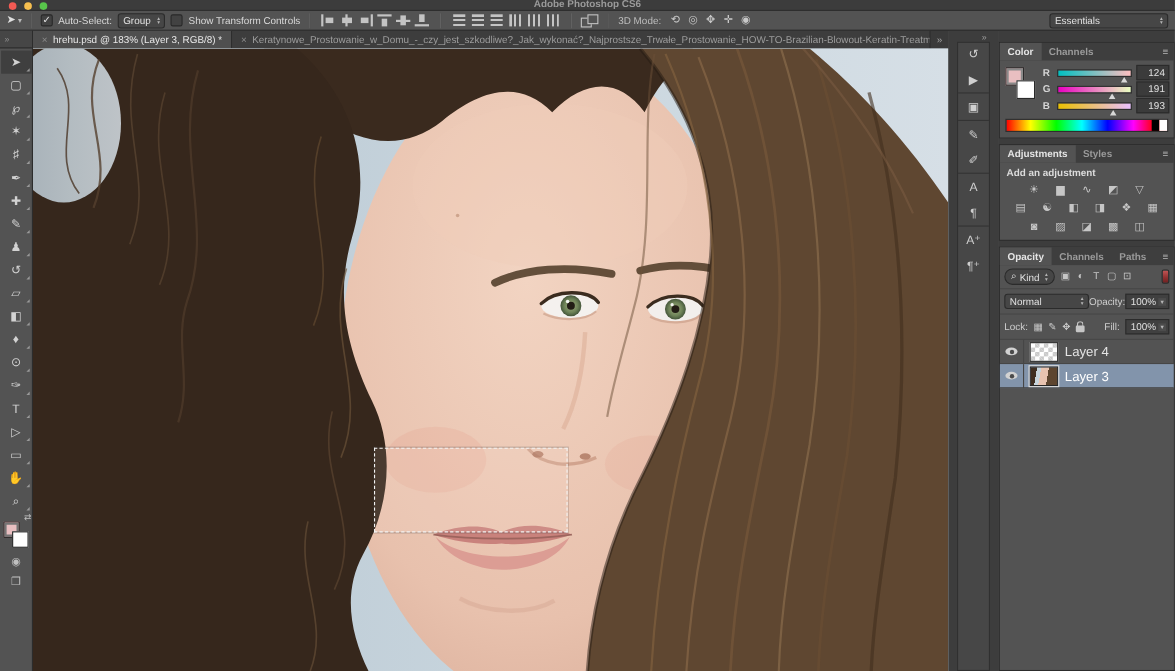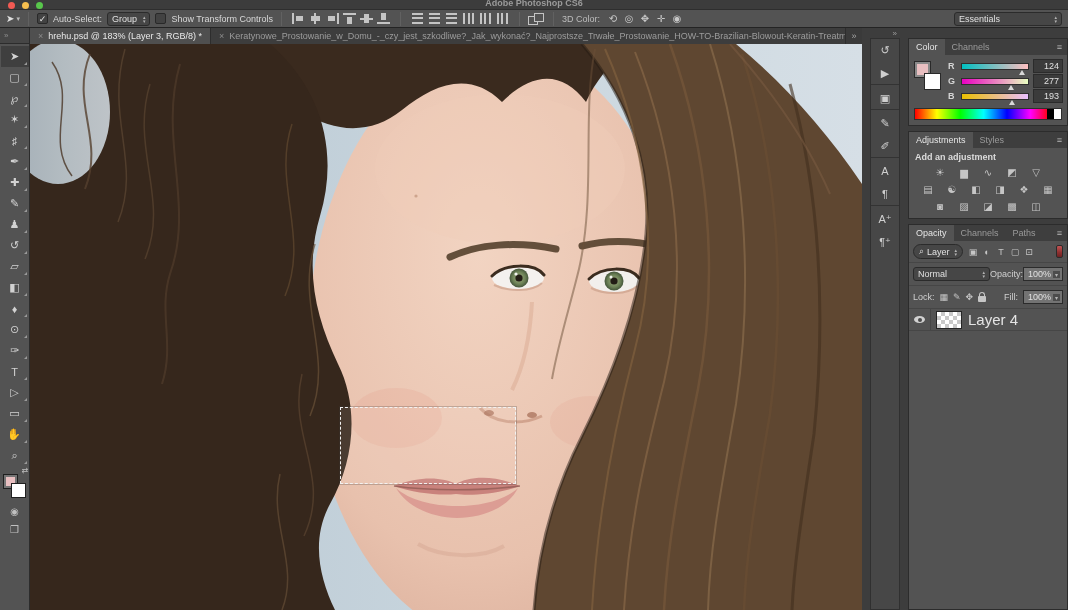--- a/index.html
+++ b/index.html
@@ -85,21 +85,21 @@
   .iconstrip{width:30px;flex:1;background:#474747;border:1px solid #303030;display:flex;flex-direction:column;
     align-items:stretch;}
   .dkico{height:23px;line-height:23px;text-align:center;color:#cfcfcf;font-size:11px;flex:none;}
   .dkico.grp-end{border-bottom:1px solid #333;margin-bottom:2px;padding-bottom:1px;}
 
   
   .rightdock{width:160px;flex:none;background:#3d3d3d;display:flex;flex-direction:column;padding-top:10px;}
   .panel{background:#535353;border:1px solid #2c2c2c;margin-bottom:5px;flex:none;}
   .panel.layers{flex:1;display:flex;flex-direction:column;margin-bottom:0;}
   .ptabs{display:flex;height:16px;background:#3e3e3e;align-items:stretch;}
-  .ptab{padding:0 7px;font-size:9px;font-weight:normal;color:#9a9a9a;line-height:16px;}
+  .ptab{padding:0 7px;font-size:9px;font-weight:bold;color:#9a9a9a;line-height:16px;}
   .ptab.active{background:#535353;color:#e5e5e5;}
   .pmenu{margin-left:auto;color:#b9b9b9;font-size:9px;line-height:16px;padding:0 5px;}
 
   
   .color-body{display:flex;padding:5px 4px 1px 4px;gap:5px;}
   .cp-swatches{position:relative;width:30px;height:36px;flex:none;}
   .cp-fg{position:absolute;left:1px;top:1px;width:17px;height:17px;background:#E9BFC1;border:1px solid #2a2a2a;
     box-shadow:0 0 0 2px #8a8a8a inset;}
   .cp-bg{position:absolute;left:11px;top:13px;width:17px;height:17px;background:#fff;border:1px solid #2a2a2a;}
   .sliders{flex:1;display:flex;flex-direction:column;gap:3px;}
@@ -125,21 +125,21 @@
 
   
   .filter-row{display:flex;align-items:center;gap:3px;padding:3px 4px;border-bottom:1px solid #464646;}
   .kind-pill{display:inline-flex;align-items:center;gap:3px;background:#464646;border:1px solid #2b2b2b;
     border-radius:8px;padding:1px 5px;font-size:9px;color:#e0e0e0;}
   .f-ico{width:14px;text-align:center;color:#c6c6c6;font-size:9px;}
   .red-toggle{margin-left:auto;width:7px;height:13px;border-radius:2px;border:1px solid #2b2b2b;
     background:linear-gradient(180deg,#c25555 0%,#8e2f2f 60%,#6e2222 100%);}
   .blend-row{display:flex;align-items:center;gap:0;padding:4px 4px;border-bottom:1px solid #464646;font-size:9px;color:#cfcfcf;}
   .blend-select{width:86px;justify-content:space-between;}
-  .val-box{display:inline-flex;align-items:center;background:#737373;border:1px solid #2b2b2b;color:#e0e0e0;
+  .val-box{display:inline-flex;align-items:center;background:#404040;border:1px solid #2b2b2b;color:#e0e0e0;
     padding:1px 2px 1px 4px;font-size:9px;gap:2px;}
   .val-box .arr{font-size:6px;color:#b5b5b5;background:#4c4c4c;padding:0 2px;}
   .lock-row{display:flex;align-items:center;gap:5px;padding:4px 4px;border-bottom:1px solid #464646;font-size:9px;color:#cfcfcf;}
   .lk-ico{color:#c6c6c6;font-size:9px;}
   .padlock{width:8px;height:6px;background:#c6c6c6;border-radius:1px;position:relative;display:inline-block;margin-top:3px;}
   .padlock::before{content:"";position:absolute;left:1px;top:-4px;width:4px;height:4px;
     border:1.4px solid #c6c6c6;border-bottom:none;border-radius:3px 3px 0 0;}
   .layer-list{display:flex;flex-direction:column;}
   .layer-row{display:flex;align-items:center;height:22px;border-bottom:1px solid #464646;flex:none;}
   .layer-row.selected{background:#8294ab;}
@@ -147,21 +147,21 @@
   .eye-well{width:22px;height:22px;border-right:1px solid #464646;display:flex;align-items:center;justify-content:center;flex:none;}
   .eye{width:11px;height:7px;border-radius:50%;background:#d2d2d2;position:relative;}
   .eye::after{content:"";position:absolute;left:3.5px;top:1.5px;width:4px;height:4px;border-radius:50%;background:#4a4a4a;}
   .thumb{width:26px;height:18px;margin:0 6px 0 5px;border:1px solid #262626;flex:none;}
   .layer-row.selected .thumb{outline:1px solid #ddd;}
   .layer-row.thumb-checker .thumb{background-color:#fff;
     background-image:linear-gradient(45deg,#c9c9c9 25%,transparent 25%,transparent 75%,#c9c9c9 75%),
                      linear-gradient(45deg,#c9c9c9 25%,transparent 25%,transparent 75%,#c9c9c9 75%);
     background-size:8px 8px;background-position:0 0,4px 4px;}
   .layer-row.thumb-photo .thumb{background:linear-gradient(100deg,#3f2e21 0 22%,#c7d4dc 22% 36%,#e8c3b0 36% 62%,#5d452f 62% 100%);}
-  .layer-name{font-size:15px;color:#e4e4e4;flex:1;min-width:0;overflow:hidden;white-space:nowrap;}
+  .layer-name{font-size:12px;color:#e4e4e4;flex:1;min-width:0;overflow:hidden;white-space:nowrap;}
   .row-lock{display:none;margin-right:8px;}
   .layer-row.locked .row-lock{display:inline-block;}
   .layers-empty{flex:1;background:#535353;}
 </style>
 </head>
 <body>
 
 <div class="app">
 
   <div class="titlebar">
@@ -206,21 +206,21 @@
         <span class="alico dist-v"></span>
         <span class="alico dist-v"></span>
         <span class="alico dist-v"></span>
         <span class="alico dist-h"></span>
         <span class="alico dist-h"></span>
         <span class="alico dist-h"></span>
       </span>
     <span class="sep"></span>
     <span class="auto-align"></span>
     <span class="sep"></span>
-    <span style="color:#bdbdbd;">3D Color:</span>
+    <span style="color:#bdbdbd;">3D Mode:</span>
     <span style="display:inline-flex;align-items:center;">
         <span class="ob-ico">⟲</span>
         <span class="ob-ico">◎</span>
         <span class="ob-ico">✥</span>
         <span class="ob-ico">✛</span>
         <span class="ob-ico">◉</span>
       </span>
     <span class="select ws-select">
       <span>Essentials</span>
       <span class="stepper">
@@ -419,21 +419,21 @@
               <span class="track track-r">
                   <i class="handle" style="left:91.4%"></i>
                 </span>
               <span class="ch-value">124</span>
             </div>
             <div class="ch-row">
               <span class="ch-label">G</span>
               <span class="track track-g">
                   <i class="handle" style="left:74.9%"></i>
                 </span>
-              <span class="ch-value">277</span>
+              <span class="ch-value">191</span>
             </div>
             <div class="ch-row">
               <span class="ch-label">B</span>
               <span class="track track-b">
                   <i class="handle" style="left:75.7%"></i>
                 </span>
               <span class="ch-value">193</span>
             </div>
           </div>
         </div>
@@ -477,21 +477,21 @@
       <div class="panel layers">
         <div class="ptabs">
           <span class="ptab active">Opacity</span>
           <span class="ptab">Channels</span>
           <span class="ptab">Paths</span>
           <span class="pmenu">≡</span>
         </div>
         <div class="filter-row">
           <span class="kind-pill">
             <span>⌕</span>
-            <span>Layer</span>
+            <span>Kind</span>
             <span class="stepper">
                 <span>▴</span>
                 <span>▾</span>
               </span>
           </span>
           <span style="display:inline-flex;">
               <span class="f-ico">▣</span>
               <span class="f-ico">◐</span>
               <span class="f-ico">T</span>
               <span class="f-ico">▢</span>
@@ -528,19 +528,27 @@
         <div class="layer-list">
 
         <div class="layer-row thumb-checker">
             <span class="eye-well">
                 <i class="eye"></i>
               </span>
             <span class="thumb"></span>
             <span class="layer-name">Layer 4</span>
 
           </div>
+            <div class="layer-row thumb-photo selected">
+            <span class="eye-well">
+                <i class="eye"></i>
+              </span>
+            <span class="thumb"></span>
+            <span class="layer-name">Layer 3</span>
+
+          </div>
           </div>
         <div class="layers-empty"></div>
       </div>
 
     </div>
   </div>
 </div>
 
 </body></html>

